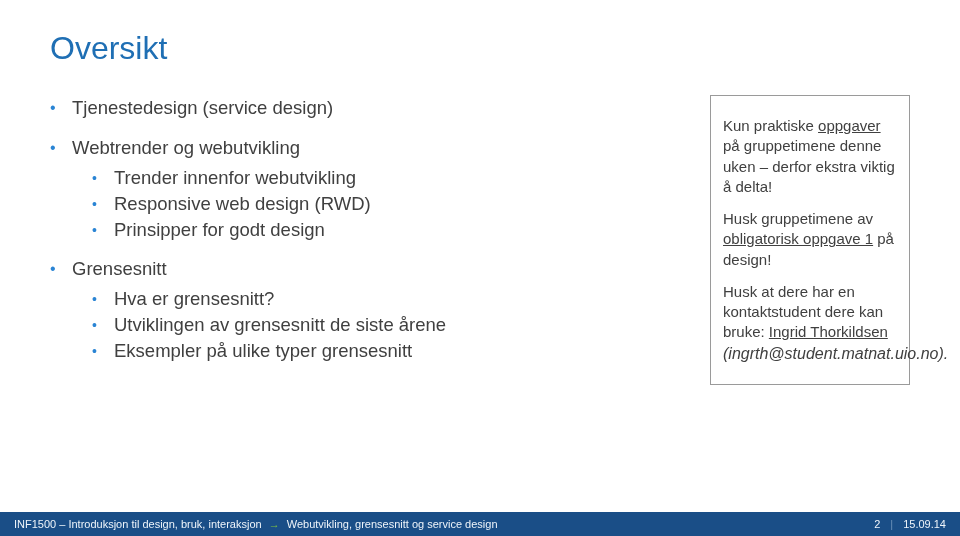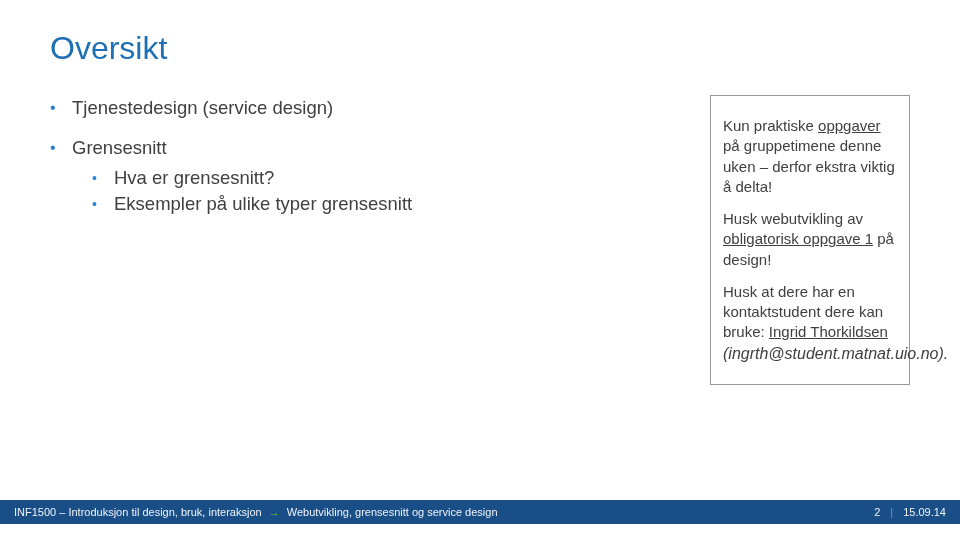--- a/index.html
+++ b/index.html
@@ -67,21 +67,21 @@
     content: "•";
     color: #2a84d4;
     font-size: 14px;
     display: inline-block;
     width: 22px;
     vertical-align: 1px;
   }
   .footer {
     position: absolute;
     left: 0;
-    bottom: 12px;
+    bottom: 0;
     width: 100%;
     height: 24px;
     background: #1a4e87;
     color: #eef4fa;
     font-size: 11px;
     display: flex;
     align-items: center;
     padding: 0 14px;
     justify-content: space-between;
     font-weight: 300;
@@ -104,35 +104,44 @@
 <div class="slide">
   <h1 class="title">Oversikt</h1>
 
   <div class="main-area">
     <div class="left-col">
       <ul class="lvl1">
         <li>
           <span class="row">Tjenestedesign (service design)</span>
         </li>
         <li>
+          <span class="row">Webtrender og webutvikling</span>
+          <ul class="lvl2">
+            <li>Trender innenfor webutvikling</li>
+            <li>Responsive web design (RWD)</li>
+            <li>Prinsipper for godt design</li>
+          </ul>
+        </li>
+        <li>
           <span class="row">Grensesnitt</span>
           <ul class="lvl2">
             <li>Hva er grensesnitt?</li>
+            <li>Utviklingen av grensesnitt de siste årene</li>
             <li>Eksempler på ulike typer grensesnitt</li>
           </ul>
         </li>
       </ul>
     </div>
 
     <div class="right-col">
       <p>
         <span>Kun praktiske </span><u>oppgaver</u><span> på gruppetimene denne uken – derfor ekstra viktig å delta!</span>
       </p>
       <p>
-        <span>Husk webutvikling av </span><u>obligatorisk oppgave 1</u><span> på design!</span>
+        <span>Husk gruppetimene av </span><u>obligatorisk oppgave 1</u><span> på design!</span>
       </p>
       <p>
         <span>Husk at dere har en kontaktstudent dere kan bruke: </span><u>Ingrid Thorkildsen</u><br>
         <span class="email">(ingrth@student.matnat.uio.no).</span>
       </p>
     </div>
   </div>
 </div>
 
 <div class="footer">

